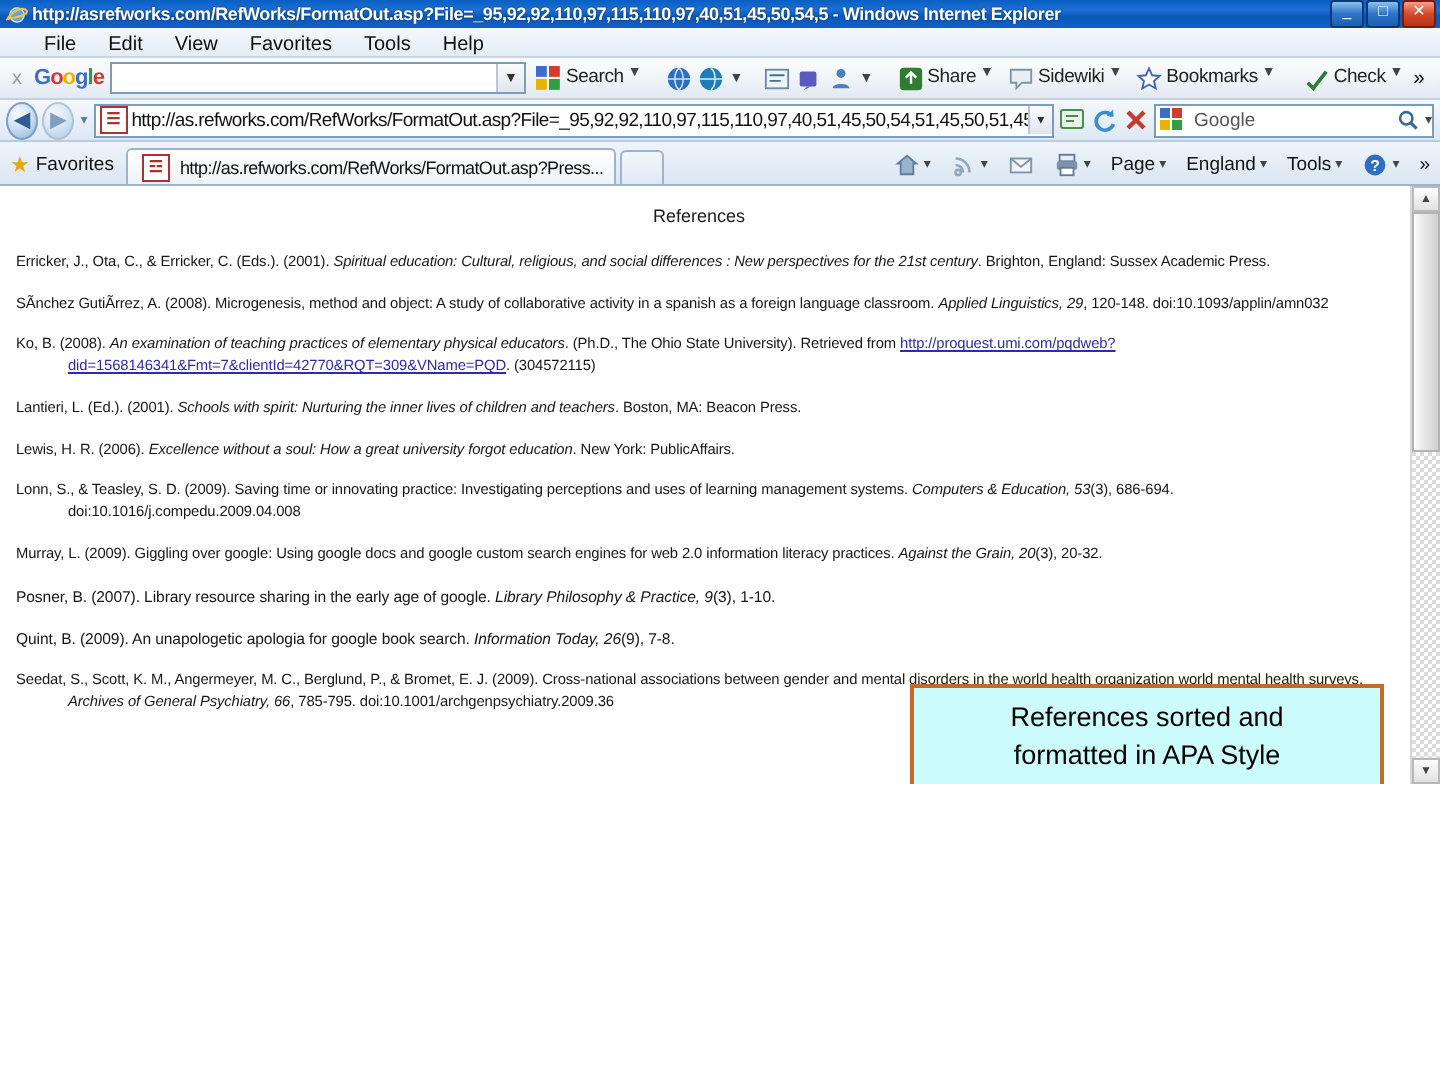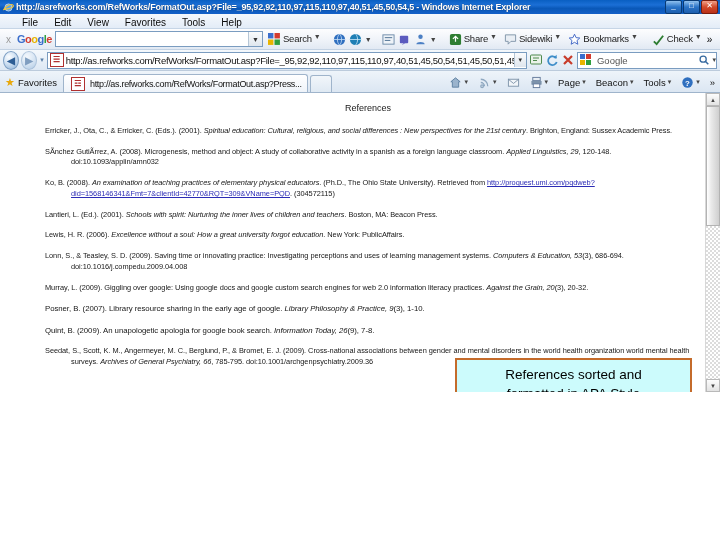--- a/index.html
+++ b/index.html
@@ -233,21 +233,20 @@
   .cmdbar { margin-left:auto; display:flex; align-items:center; gap:6px; height:20px; }
   .cmd-item { display:flex;align-items:center;gap:2px;font-size:9.5px;color:#111;padding:0 2px;white-space:nowrap; }
 
   
   .content {
     flex: 1 1 auto;
     background: #ffffff;
     position: relative;
     overflow: hidden;
     display: flex;
-    padding-left: 37px;
   }
   .doc {
     flex: 1 1 auto;
     padding: 8px 14px 0 8px;
     box-sizing: border-box;
     position: relative;
     overflow: hidden;
   }
   .refs-title {
     text-align: center;
@@ -286,21 +285,20 @@
     width: 237px;
     height: 53px;
     background: #ccfbfc;
     border: 2px solid #c46b2b;
     box-sizing: border-box;
     display: flex;
     flex-direction: column;
     align-items: center;
     justify-content: center;
     z-index: 20;
-    margin-top: 16px;
   }
   .callout .cline {
     font-size: 13.5px;
     color: #000;
     line-height: 1.35;
     white-space: nowrap;
     font-family: "Liberation Sans", sans-serif;
   }
 
   
@@ -557,21 +555,21 @@
               <rect x="3.5" y="8.5" width="7" height="4" fill="#fff" stroke="#63799a"></rect>
             </svg>
         </span>
         <span class="gt-caret">▾</span>
       </span>
       <span class="cmd-item">
         <span>Page</span>
         <span class="gt-caret">▾</span>
       </span>
       <span class="cmd-item">
-        <span>Beacon</span>
+        <span>England</span>
         <span class="gt-caret">▾</span>
       </span>
       <span class="cmd-item">
         <span>Tools</span>
         <span class="gt-caret">▾</span>
       </span>
       <span class="cmd-item">
         <span class="gicon">
           <svg width="13" height="13" viewBox="0 0 14 14">
               <circle cx="7" cy="7" r="5.6" fill="#2f6fbf"></circle>

